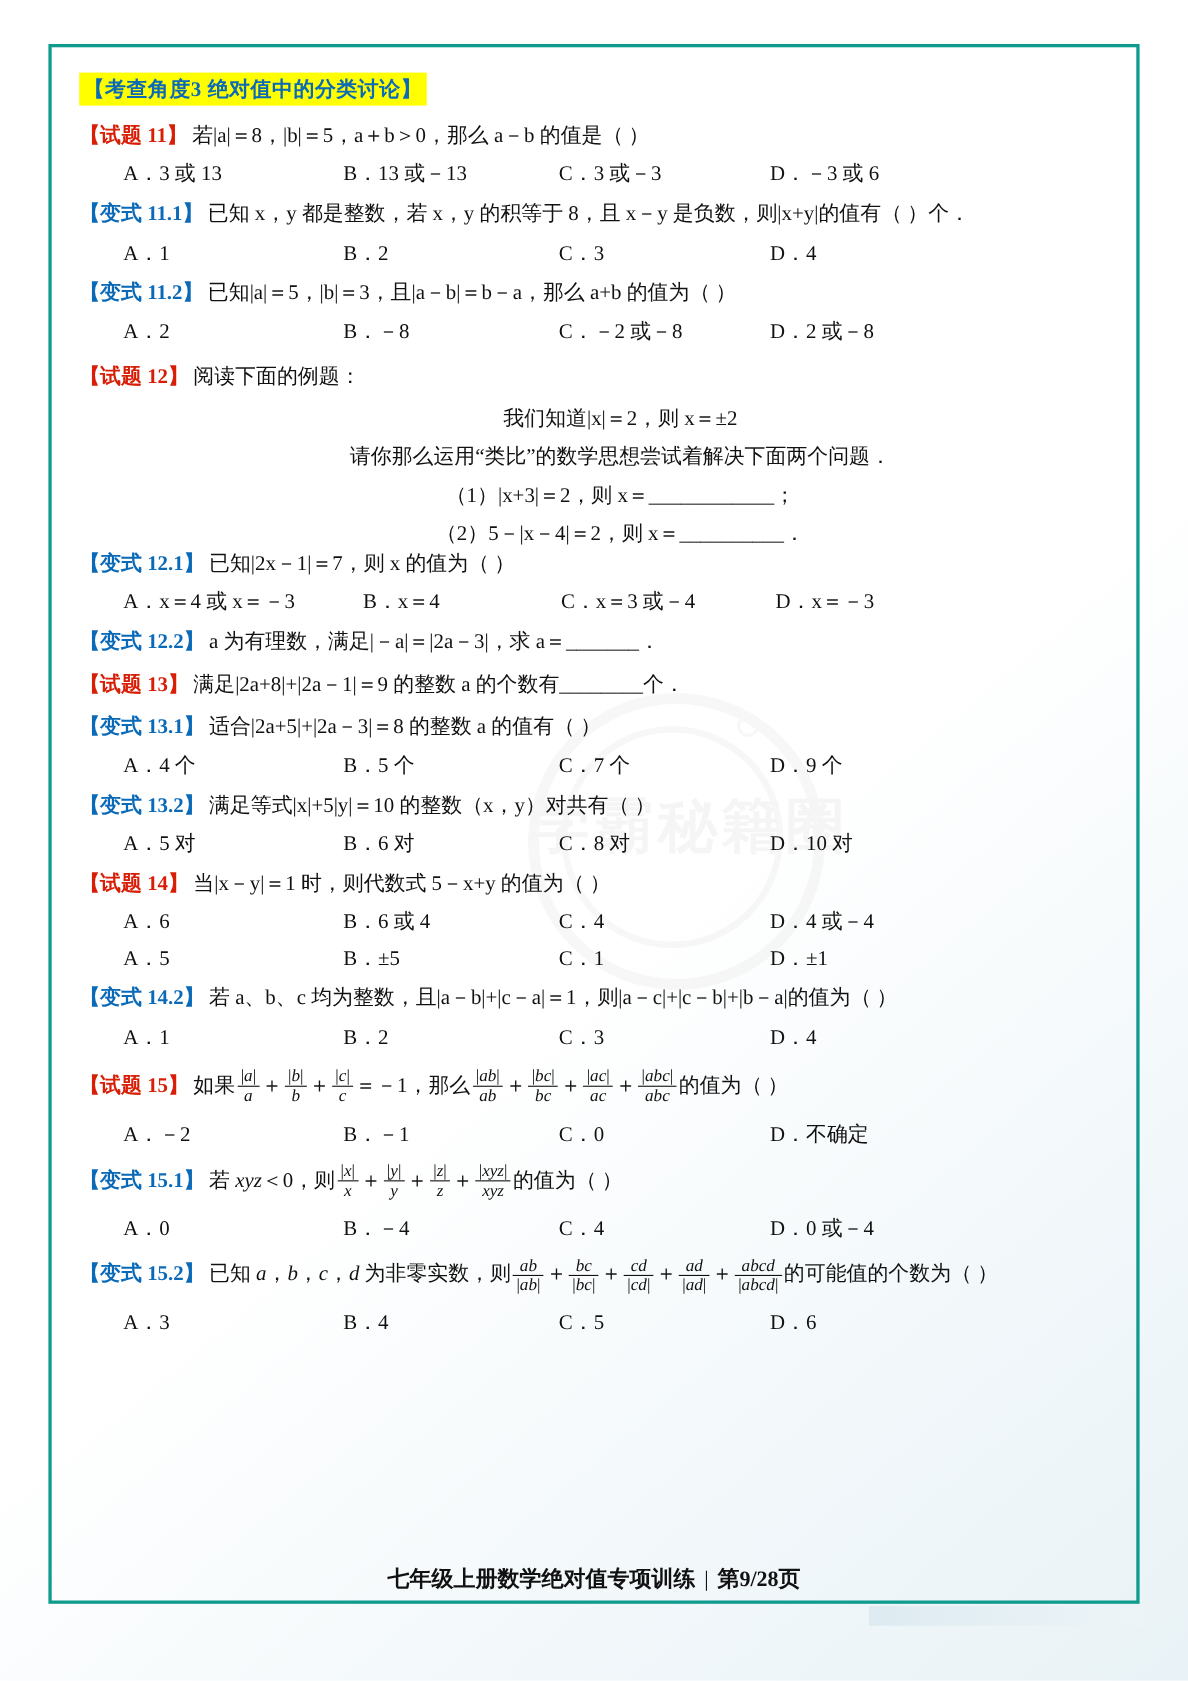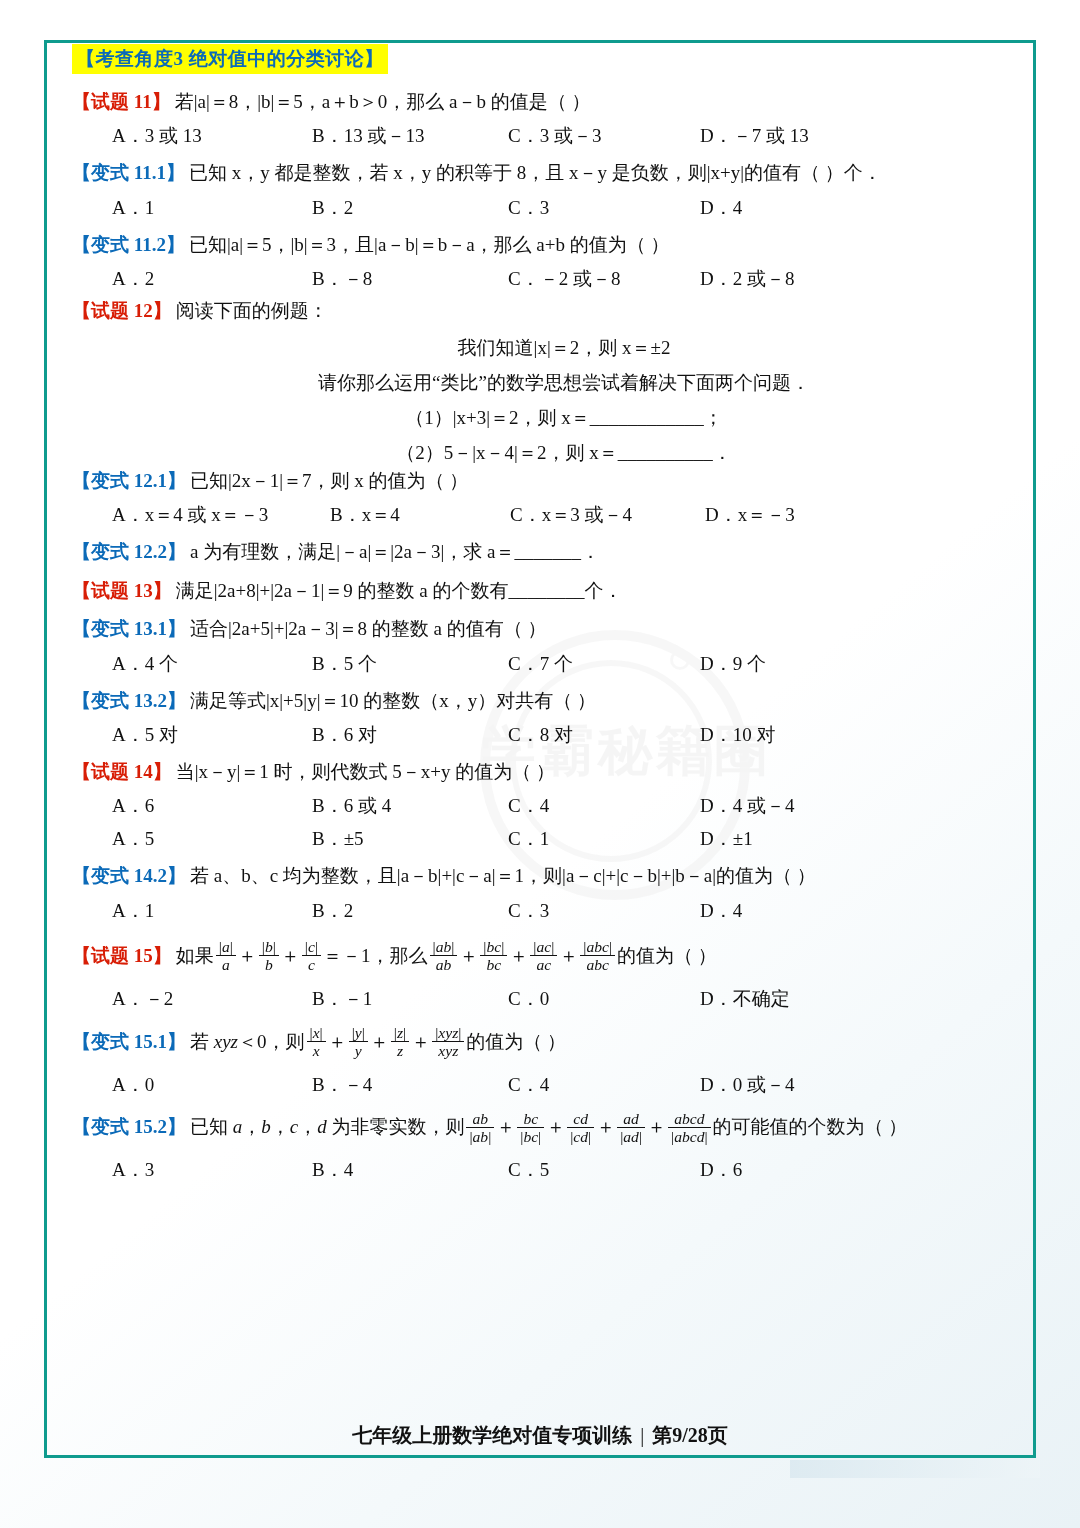--- a/index.html
+++ b/index.html
@@ -26,21 +26,21 @@
     left: 44px;
     top: 40px;
     width: 992px;
     height: 1418px;
     border: 3px solid #0f9b8e;
     box-sizing: border-box;
   }
   .content {
     position: absolute;
     left: 58px;
-    top: 34px;
+    top: 56px;
     width: 966px;
     height: 1400px;
     box-sizing: border-box;
     padding: 10px 14px 0 14px;
   }
   
   .watermark {
     position: absolute;
     left: 470px;
     top: 620px;
@@ -177,21 +177,21 @@
     <div class="angle-title">【考查角度3  绝对值中的分类讨论】</div>
 
     
     <div class="q-line">
       <span class="tag-red">【试题 11】</span><span>若|a|＝8，|b|＝5，a＋b＞0，那么 a－b 的值是（      ）</span>
     </div>
     <div class="opts">
       <span class="opt-w1">A．3 或 13</span>
       <span class="opt-w2">B．13 或－13</span>
       <span class="opt-w3">C．3 或－3</span>
-      <span class="opt-w4">D．－7 或 13</span>
+      <span class="opt-w4">D．－3 或 6</span>
     </div>
 
     
     <div class="q-line">
       <span class="tag-blue">【变式 11.1】</span><span>已知 x，y 都是整数，若 x，y 的积等于 8，且 x－y 是负数，则|x+y|的值有（      ）个．</span>
     </div>
     <div class="opts">
       <span class="opt-w1">A．1</span>
       <span class="opt-w2">B．2</span>
       <span class="opt-w3">C．3</span>
@@ -203,21 +203,21 @@
       <span class="tag-blue">【变式 11.2】</span><span>已知|a|＝5，|b|＝3，且|a－b|＝b－a，那么 a+b 的值为（      ）</span>
     </div>
     <div class="opts">
       <span class="opt-w1">A．2</span>
       <span class="opt-w2">B．－8</span>
       <span class="opt-w3">C．－2 或－8</span>
       <span class="opt-w4">D．2 或－8</span>
     </div>
 
     
-    <div class="q-line" style="margin-top:4px;">
+    <div class="q-line" style="margin-top:14px;">
       <span class="tag-red">【试题 12】</span><span>阅读下面的例题：</span>
     </div>
     <div class="sub">我们知道|x|＝2，则 x＝±2</div>
     <div class="sub">请你那么运用“类比”的数学思想尝试着解决下面两个问题．</div>
     <div class="sub">（1）|x+3|＝2，则 x＝____________；</div>
     <div class="sub">（2）5－|x－4|＝2，则 x＝__________．</div>
 
     
     <div class="q-line" style="margin-top:0;">
       <span class="tag-blue">【变式 12.1】</span><span>已知|2x－1|＝7，则 x 的值为（      ）</span>

